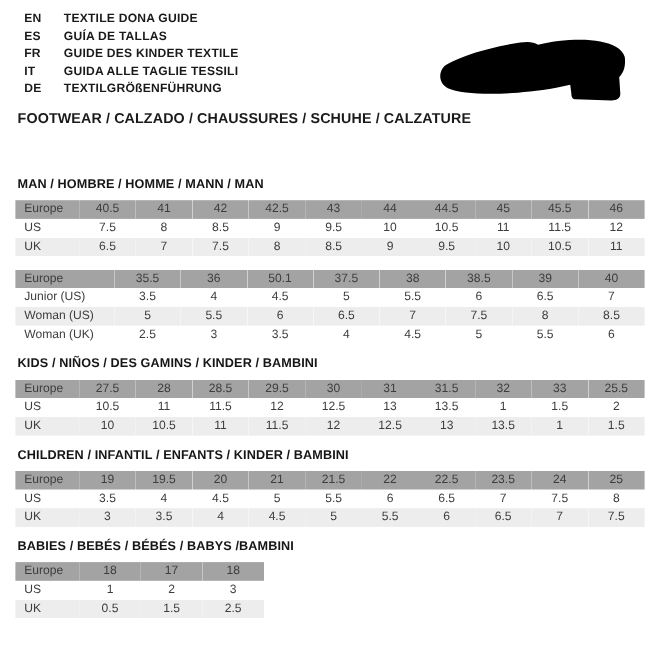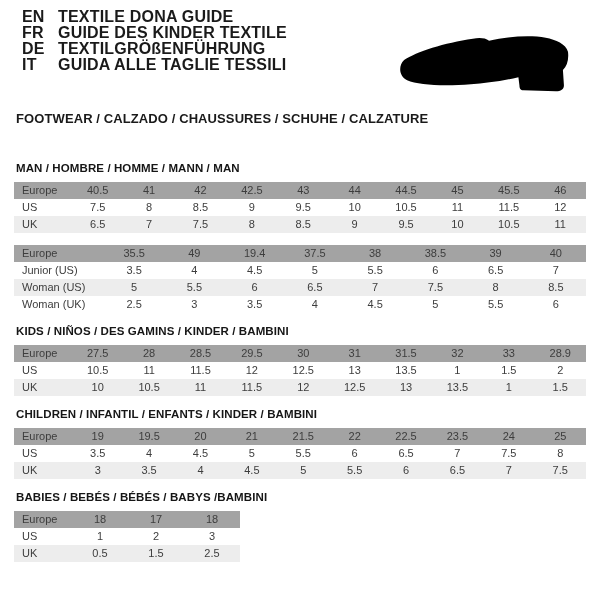--- a/index.html
+++ b/index.html
@@ -1,25 +1,25 @@
 <!DOCTYPE html>
 <html><head>
 <meta charset="utf-8">
 <style>
   html,body{margin:0;padding:0;background:#fff;}
   body{width:600px;height:600px;font-family:"Liberation Sans",sans-serif;color:#1a1a1a;}
   .page{position:relative;width:600px;height:600px;overflow:hidden;background:#fff;}
 
   
   .lang-list{position:absolute;top:9px;left:22px;}
-  .lang-row{display:flex;height:16px;line-height:16px;font-size:16px;font-weight:700;letter-spacing:.2px;}
+  .lang-row{display:flex;height:16px;line-height:16px;font-size:11px;font-weight:700;letter-spacing:.2px;}
   .lang-code{width:36px;}
 
   
-  .footwear-title{position:absolute;top:111px;left:16px;font-size:13px;font-weight:700;letter-spacing:.1px;margin:0;}
+  .footwear-title{position:absolute;top:100px;left:16px;font-size:13px;font-weight:700;letter-spacing:.1px;margin:0;}
 
   
   .shoe{position:absolute;left:396px;top:33px;width:174px;height:62px;}
 
   
   .tables{position:absolute;top:162px;left:14px;width:572px;}
   .size-section{margin:0 0 12px 0;}
   .size-section h2{margin:0 0 7px 2px;font-size:11.5px;line-height:13px;font-weight:700;color:#161616;letter-spacing:.1px;}
 
   table{border-collapse:collapse;table-layout:fixed;font-size:11px;color:#3d3d3d;}
@@ -36,30 +36,34 @@
 <body>
 
 <div class="page">
 
   <div class="lang-list">
       <div class="lang-row">
         <span class="lang-code">EN</span>
         <span class="lang-text">TEXTILE DONA GUIDE</span>
       </div>
       <div class="lang-row">
+        <span class="lang-code">ES</span>
+        <span class="lang-text">GUÍA DE TALLAS</span>
+      </div>
+      <div class="lang-row">
         <span class="lang-code">FR</span>
         <span class="lang-text">GUIDE DES KINDER TEXTILE</span>
       </div>
       <div class="lang-row">
+        <span class="lang-code">IT</span>
+        <span class="lang-text">GUIDA ALLE TAGLIE TESSILI</span>
+      </div>
+      <div class="lang-row">
         <span class="lang-code">DE</span>
         <span class="lang-text">TEXTILGRÖßENFÜHRUNG</span>
-      </div>
-      <div class="lang-row">
-        <span class="lang-code">IT</span>
-        <span class="lang-text">GUIDA ALLE TAGLIE TESSILI</span>
       </div>
     </div>
 
   <div class="shoe">
     <svg viewBox="0 0 172 58" width="174" height="62" xmlns="http://www.w3.org/2000/svg" aria-hidden="true">
       <path fill="#000000" d="M8 25
         C 20 17, 48 8, 76 4
         C 82 3, 88 3, 92 6
         C 108 2, 132 0, 148 3
         C 158 5, 168 9, 170 17
@@ -151,22 +155,22 @@
             <col>
             <col>
             <col>
             <col>
             <col>
           </colgroup>
           <thead>
             <tr>
               <th class="lbl">Europe</th>
               <th>35.5</th>
-              <th>49</th>
-              <th>19.4</th>
+              <th>36</th>
+              <th>50.1</th>
               <th>37.5</th>
               <th>38</th>
               <th>38.5</th>
               <th>39</th>
               <th>40</th>
             </tr>
           </thead>
           <tbody>
             <tr>
               <td class="lbl">Junior (US)</td>
@@ -226,21 +230,21 @@
               <th class="lbl">Europe</th>
               <th>27.5</th>
               <th>28</th>
               <th>28.5</th>
               <th>29.5</th>
               <th>30</th>
               <th>31</th>
               <th>31.5</th>
               <th>32</th>
               <th>33</th>
-              <th>28.9</th>
+              <th>25.5</th>
             </tr>
           </thead>
           <tbody>
             <tr>
               <td class="lbl">US</td>
               <td>10.5</td>
               <td>11</td>
               <td>11.5</td>
               <td>12</td>
               <td>12.5</td>

